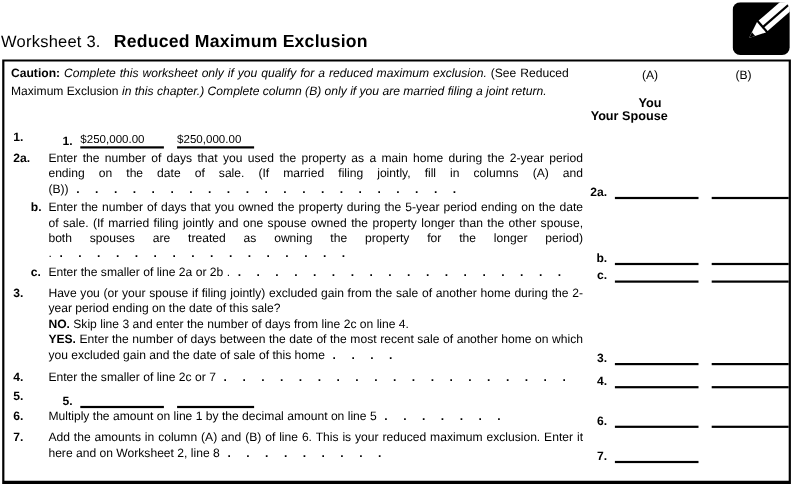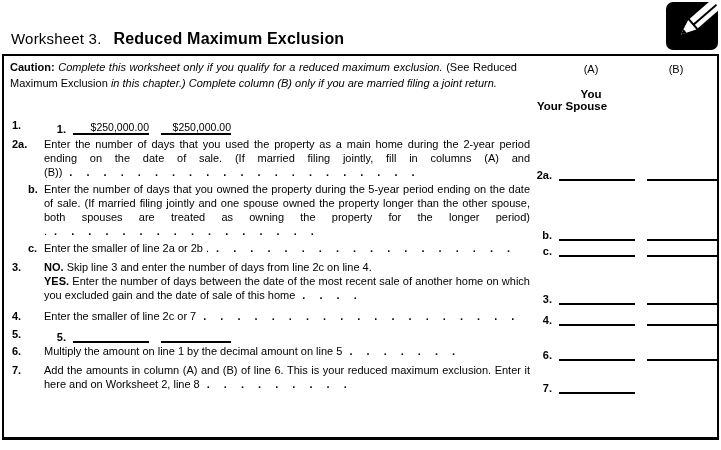--- a/index.html
+++ b/index.html
@@ -1,18 +1,18 @@
 <!DOCTYPE html>
 <html><head>
 <meta charset="utf-8">
 <style>
   html,body{margin:0;padding:0;background:#fff;}
   .page{position:relative;width:721px;height:450px;background:#fff;color:#000;
         font-family:"Liberation Sans", sans-serif;overflow:hidden;}
-  .title{position:absolute;left:11px;top:30px;white-space:nowrap;}
+  .title{position:absolute;left:1px;top:30px;white-space:nowrap;}
   .t-prefix{font-size:15px;letter-spacing:.2px;}
   .t-main{font-size:16px;font-weight:bold;margin-left:12px;letter-spacing:.2px;}
   .pencil{position:absolute;top:2px;right:3px;width:52px;height:48px;}
   .sheet{position:absolute;left:2px;top:54px;width:713px;height:381px;
          border:2px solid #000;border-bottom-width:3px;}
   .header{display:flex;align-items:flex-start;}
   .caution{width:508px;padding:4px 8px 2px 6px;font-size:11px;line-height:15.5px;
            font-style:italic;text-align:justify;}
   .caution b{font-style:normal;}
   .roman{font-style:normal;}
@@ -30,21 +30,21 @@
   .text{width:486px;flex:none;font-size:11px;line-height:13.8px;text-align:justify;}
   .dots{font-weight:bold;word-spacing:11px;padding-left:7px;white-space:nowrap;
         overflow:hidden;}
   .p3{margin:0;}
   .ans{flex:1;display:flex;align-items:flex-end;align-self:flex-end;
        position:relative;top:2px;font-size:11px;}
   .ans-num{width:22px;text-align:right;font-weight:bold;flex:none;line-height:12px;}
   .cell{width:76px;margin-left:7px;flex:none;}
   .cell-b{width:70px;margin-left:12px;}
   .blank{display:block;height:11px;border-bottom:2px solid #000;}
-  .val{display:block;border-bottom:2px solid #000;text-align:right;
+  .val{display:block;border-bottom:2px solid #000;text-align:left;
        font-size:10.5px;line-height:12px;white-space:nowrap;}
   .mb5{margin-bottom:5px;}.mb3{margin-bottom:3px;}.mb6{margin-bottom:6px;}
   .mb7{margin-bottom:7px;}.mb0{margin-bottom:0;}
 </style>
 </head>
 <body>
 
 <div class="page">
 
   <div class="title">
@@ -137,20 +137,21 @@
             </div>
           <div class="cell cell-b">
               <span class="blank"></span>
             </div>
         </div>
       </div>
 
       <div class="row mb7">
         <div class="num">3.</div>
         <div class="text">
+          <div class="p3">Have you (or your spouse if filing jointly) excluded gain from the sale of another home during the 2-year period ending on the date of this sale?</div>
           <div class="p3"><b>NO.</b> <span>Skip line 3 and enter the number of days from line 2c on line 4.</span></div>
           <div class="p3"><b>YES.</b> <span>Enter the number of days between the date of the most recent sale of another home on which you excluded gain and the date of sale of this home</span><span class="dots">. . . .</span></div>
         </div>
         <div class="ans">
           <div class="ans-num">3.</div>
           <div class="cell">
               <span class="blank"></span>
             </div>
           <div class="cell cell-b">
               <span class="blank"></span>

